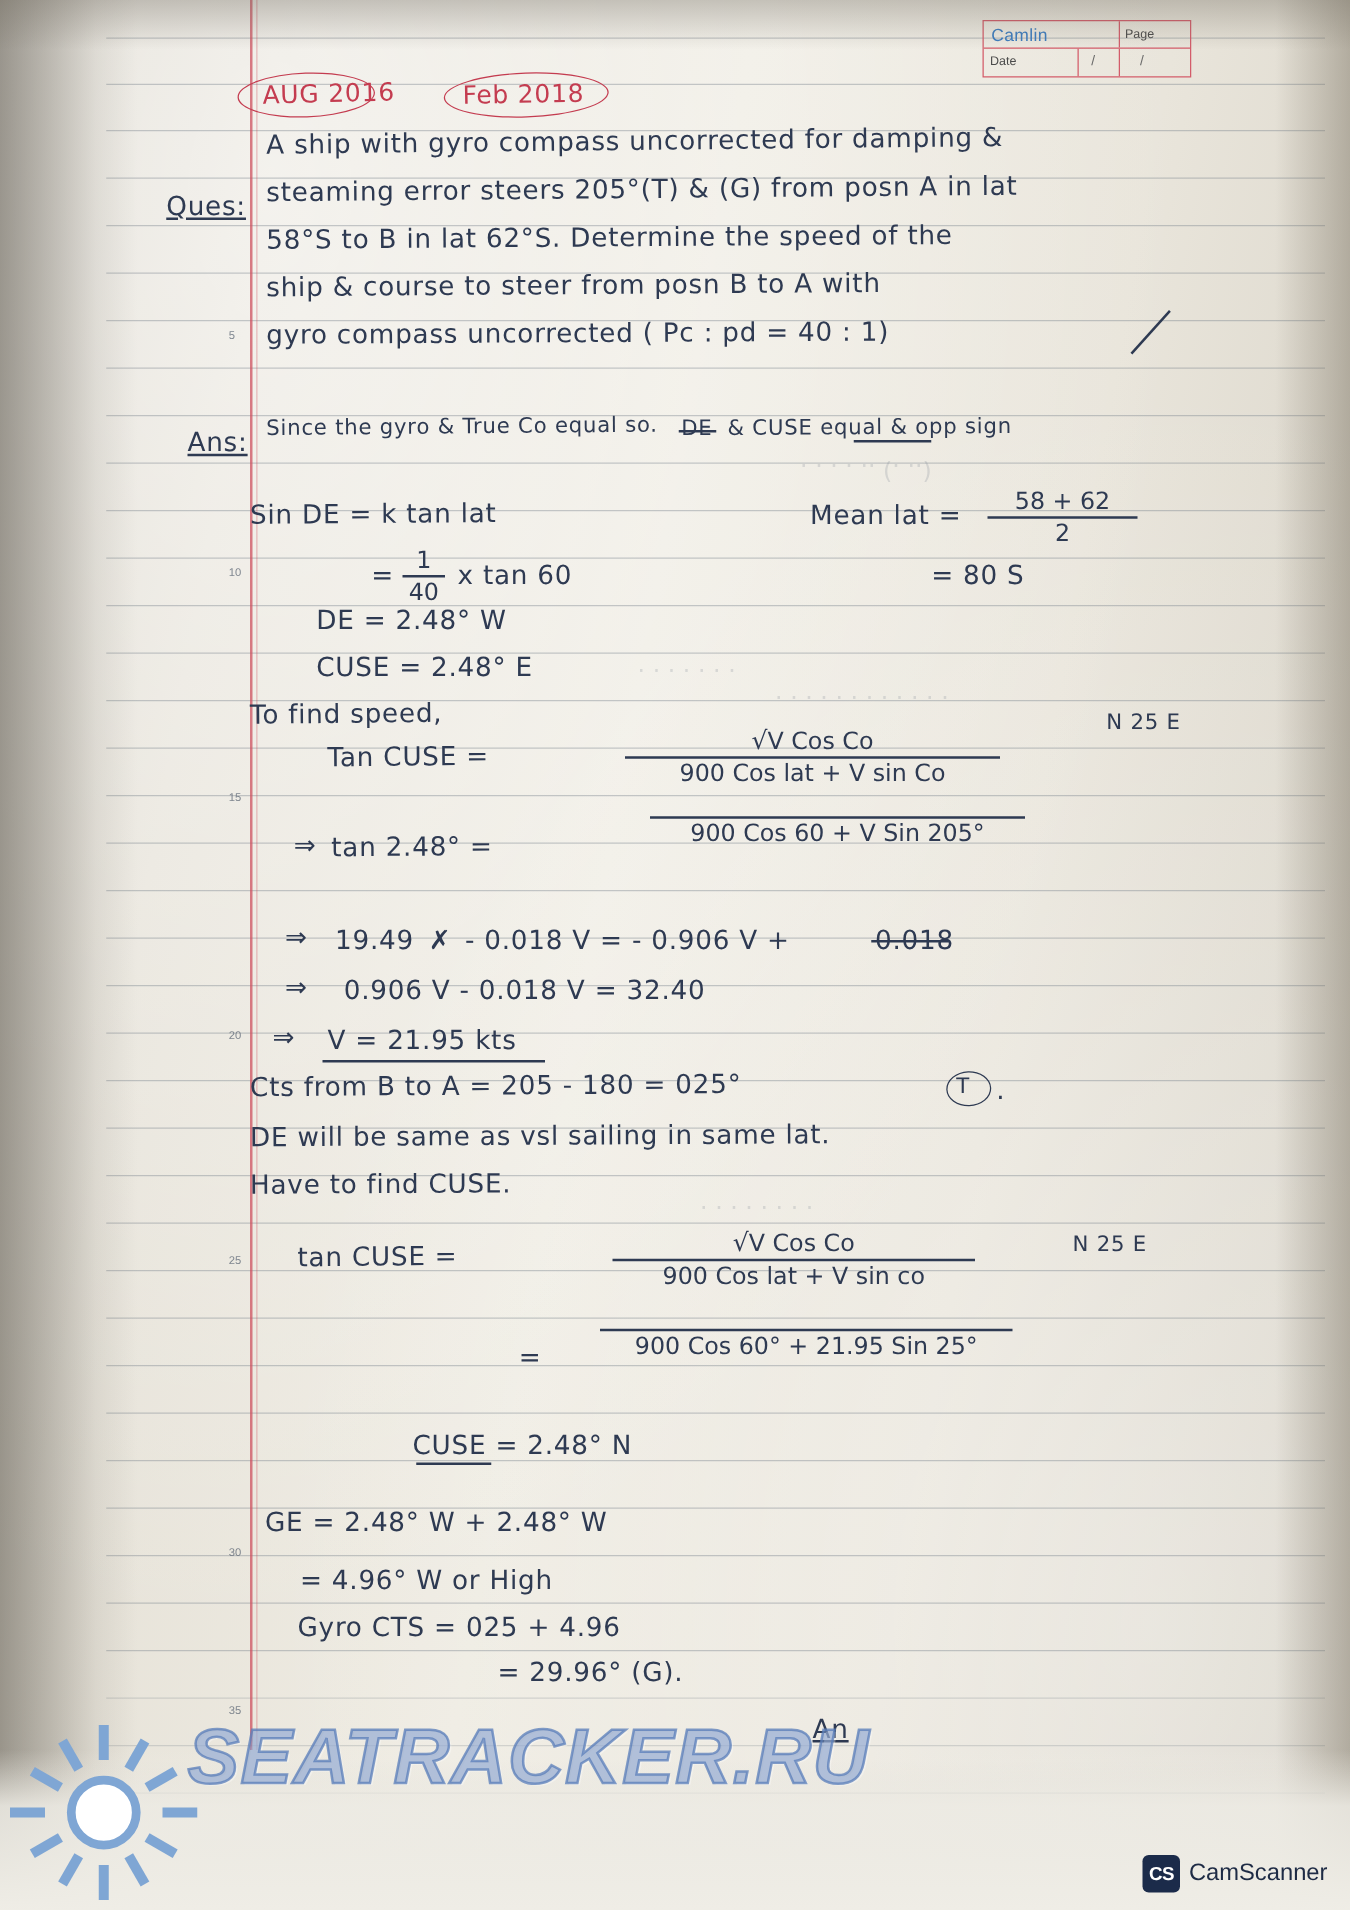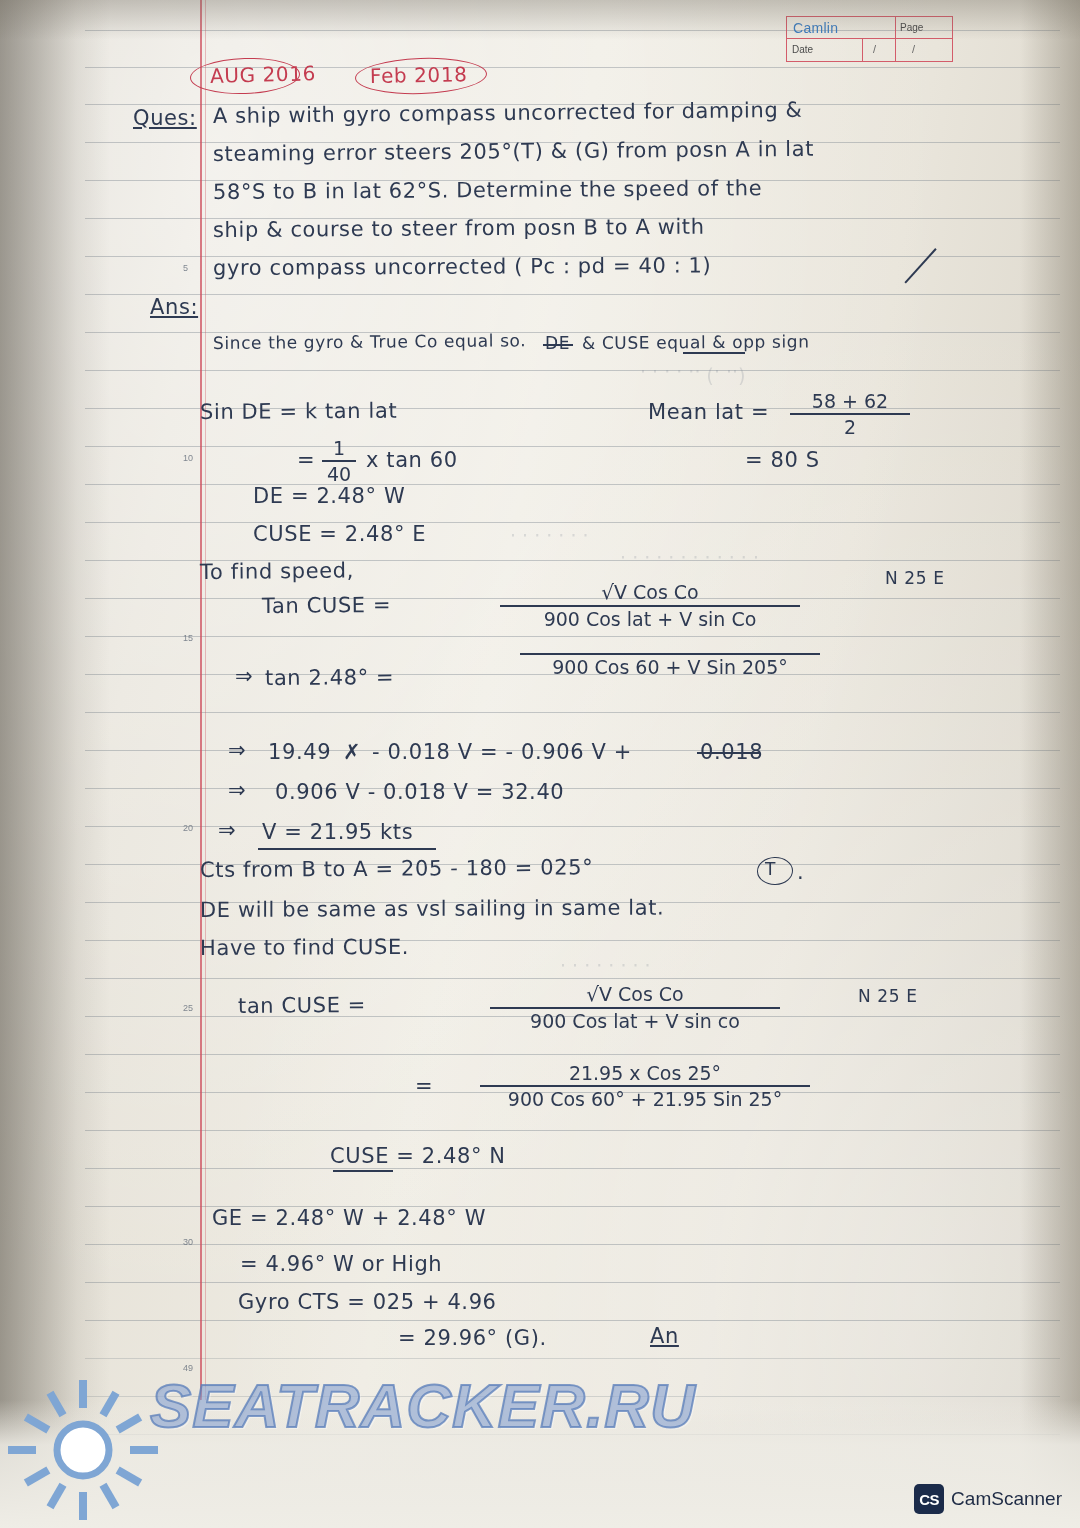--- a/index.html
+++ b/index.html
@@ -153,21 +153,21 @@
     font-size: 21px;
     letter-spacing: 0.6px;
     white-space: nowrap;
     transform-origin: left center;
   }
   .hw.red {
     color: #c43c50;
     font-size: 20px;
   }
   .hw.small { font-size: 17px; }
-  .hw.u { text-decoration: underline; }
+  .hw.u { text-decoration: underline; margin-top: 47px; }
 
   
   .frac {
     position: absolute;
     font-family: "DejaVu Sans", sans-serif;
     color: #2e3a52;
     text-align: center;
     white-space: nowrap;
   }
   .frac .num { font-size: 19px; }
@@ -318,21 +318,21 @@
 
   <div id="margin-line"></div>
   <div id="margin-line2"></div>
 
   <div class="line-num" style="top:263px">5</div>
   <div class="line-num" style="top:453px">10</div>
   <div class="line-num" style="top:633px">15</div>
   <div class="line-num" style="top:823px">20</div>
   <div class="line-num" style="top:1003px">25</div>
   <div class="line-num" style="top:1237px">30</div>
-  <div class="line-num" style="top:1363px">49</div>
+  <div class="line-num" style="top:1363px">35</div>
 
   <div id="camlin-box">
     <div class="row">
       <div class="vdiv"></div>
       <span class="brand">Camlin</span>
       <span class="page-lbl">Page</span>
     </div>
     <div class="row">
       <div class="vdiv2"></div>
       <div class="vdiv"></div>
@@ -420,21 +420,20 @@
   <div class="hw" style="left:238px; top:994px; transform:rotate(-0.5deg)">tan CUSE  =</div>
   <div class="frac" style="left:490px; top:982px; width:290px;">
     <div class="num"><span class="sqrt" style="position:relative;">√</span><span>V Cos Co</span></div>
     <div class="bar"></div>
     <div class="den"><span>900 Cos lat  +  V sin co</span></div>
   </div>
   <div class="hw small" style="left:858px; top:986px;">N 25 E</div>
 
   <div class="hw" style="left:415px; top:1074px;">=</div>
   <div class="frac" style="left:480px; top:1062px; width:330px;">
-    <div class="num">21.95 x Cos 25°</div>
     <div class="bar"></div>
     <div class="den">900 Cos 60° +  21.95 Sin 25°</div>
   </div>
 
   <div class="hw" style="left:330px; top:1144px;">CUSE = 2.48° N</div>
   <div class="underline-hw" style="left:333px; top:1170px; width:60px;"></div>
 
   <div class="hw" style="left:212px; top:1206px;">GE = 2.48° W + 2.48° W</div>
   <div class="hw" style="left:240px; top:1252px;">= 4.96° W    or  High</div>
 

